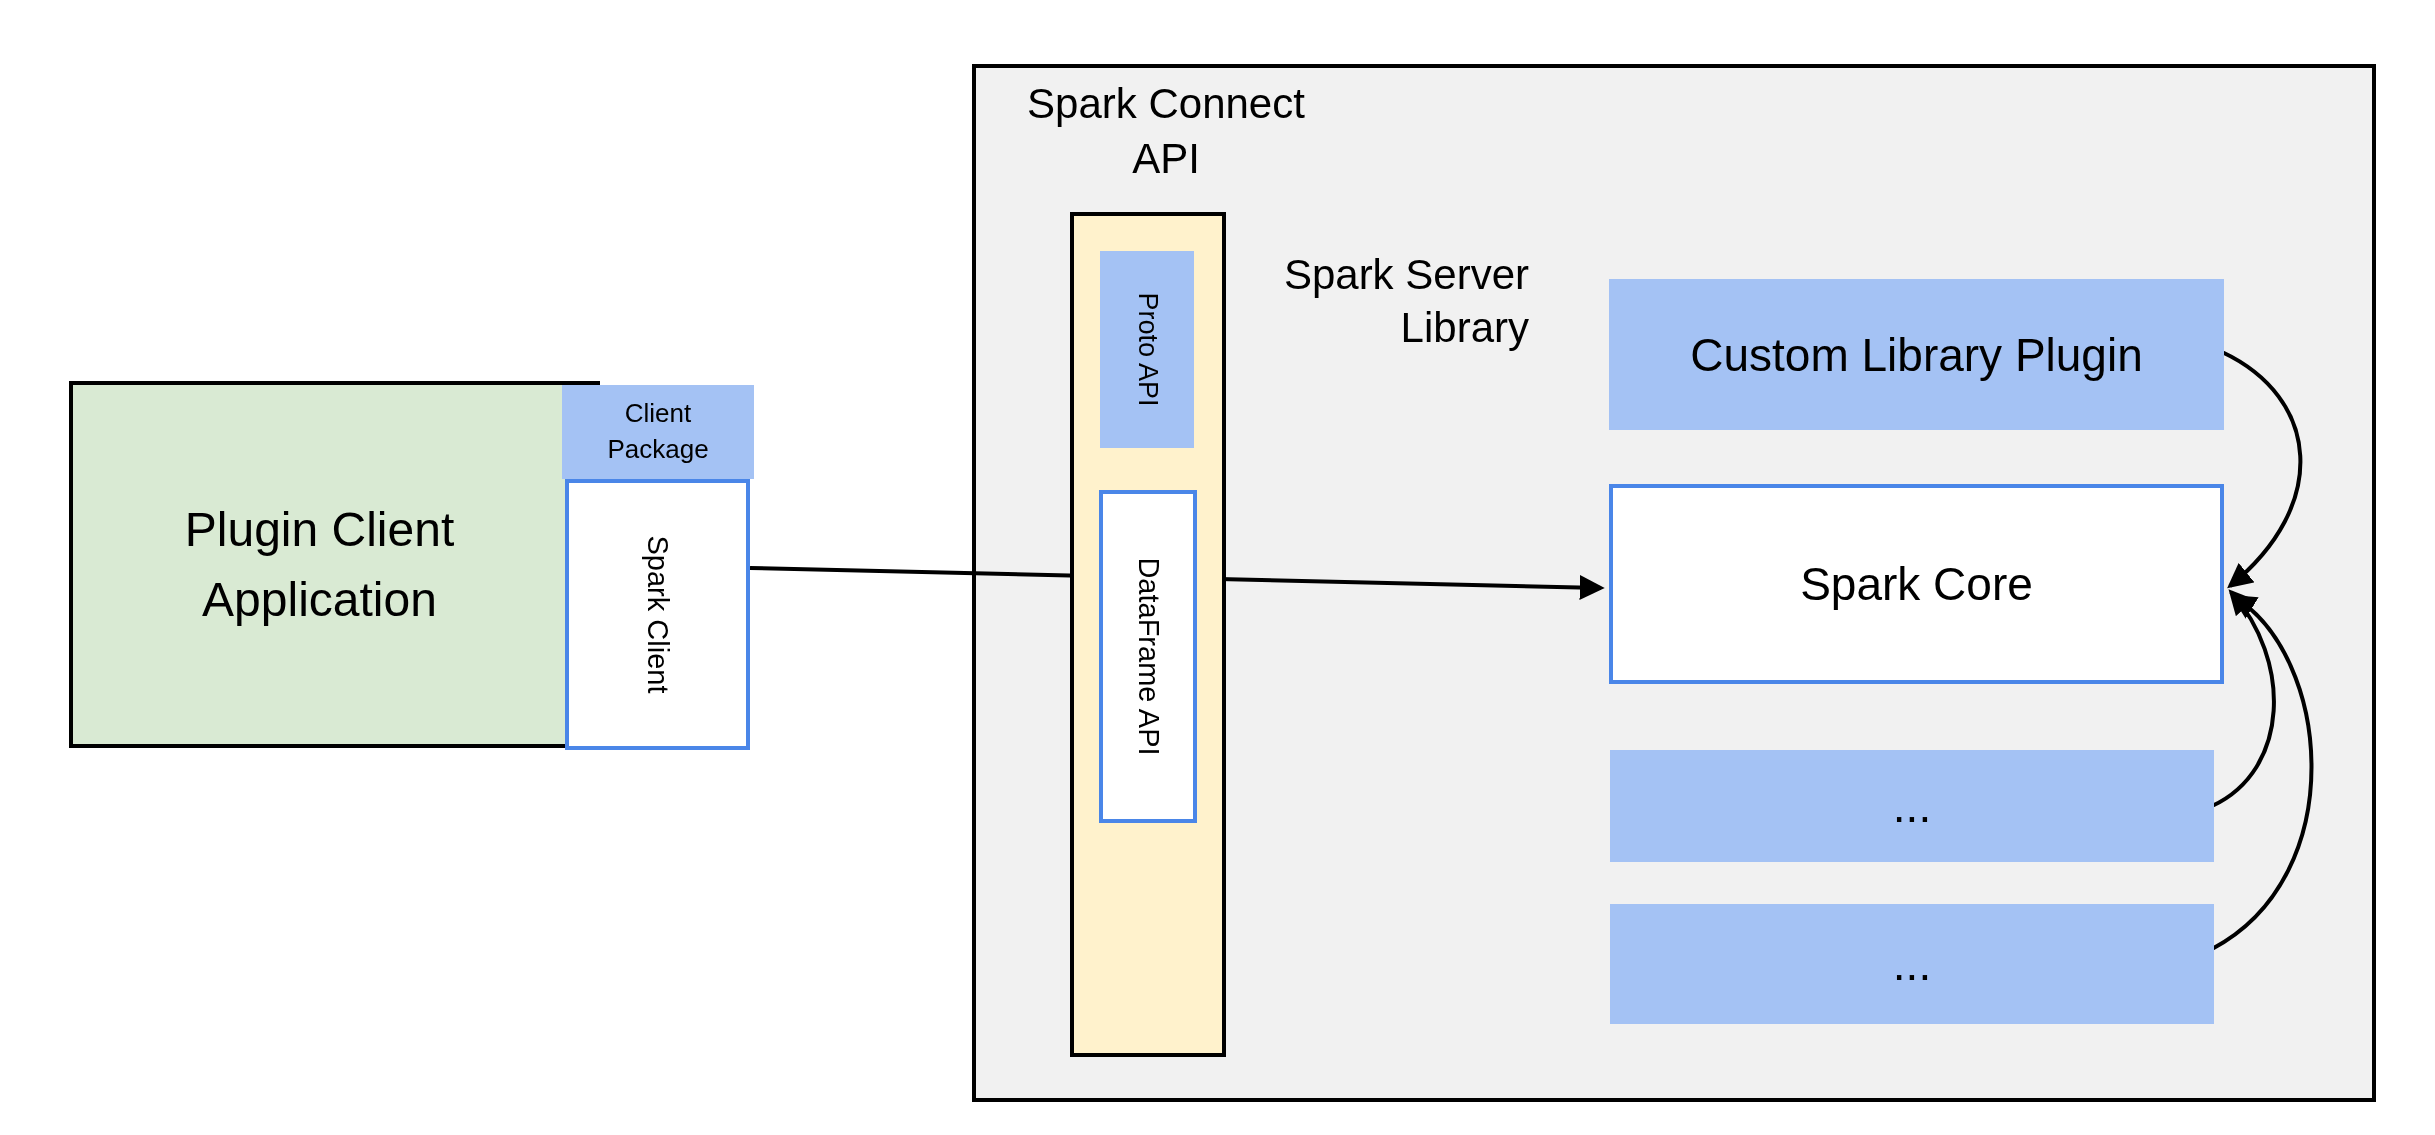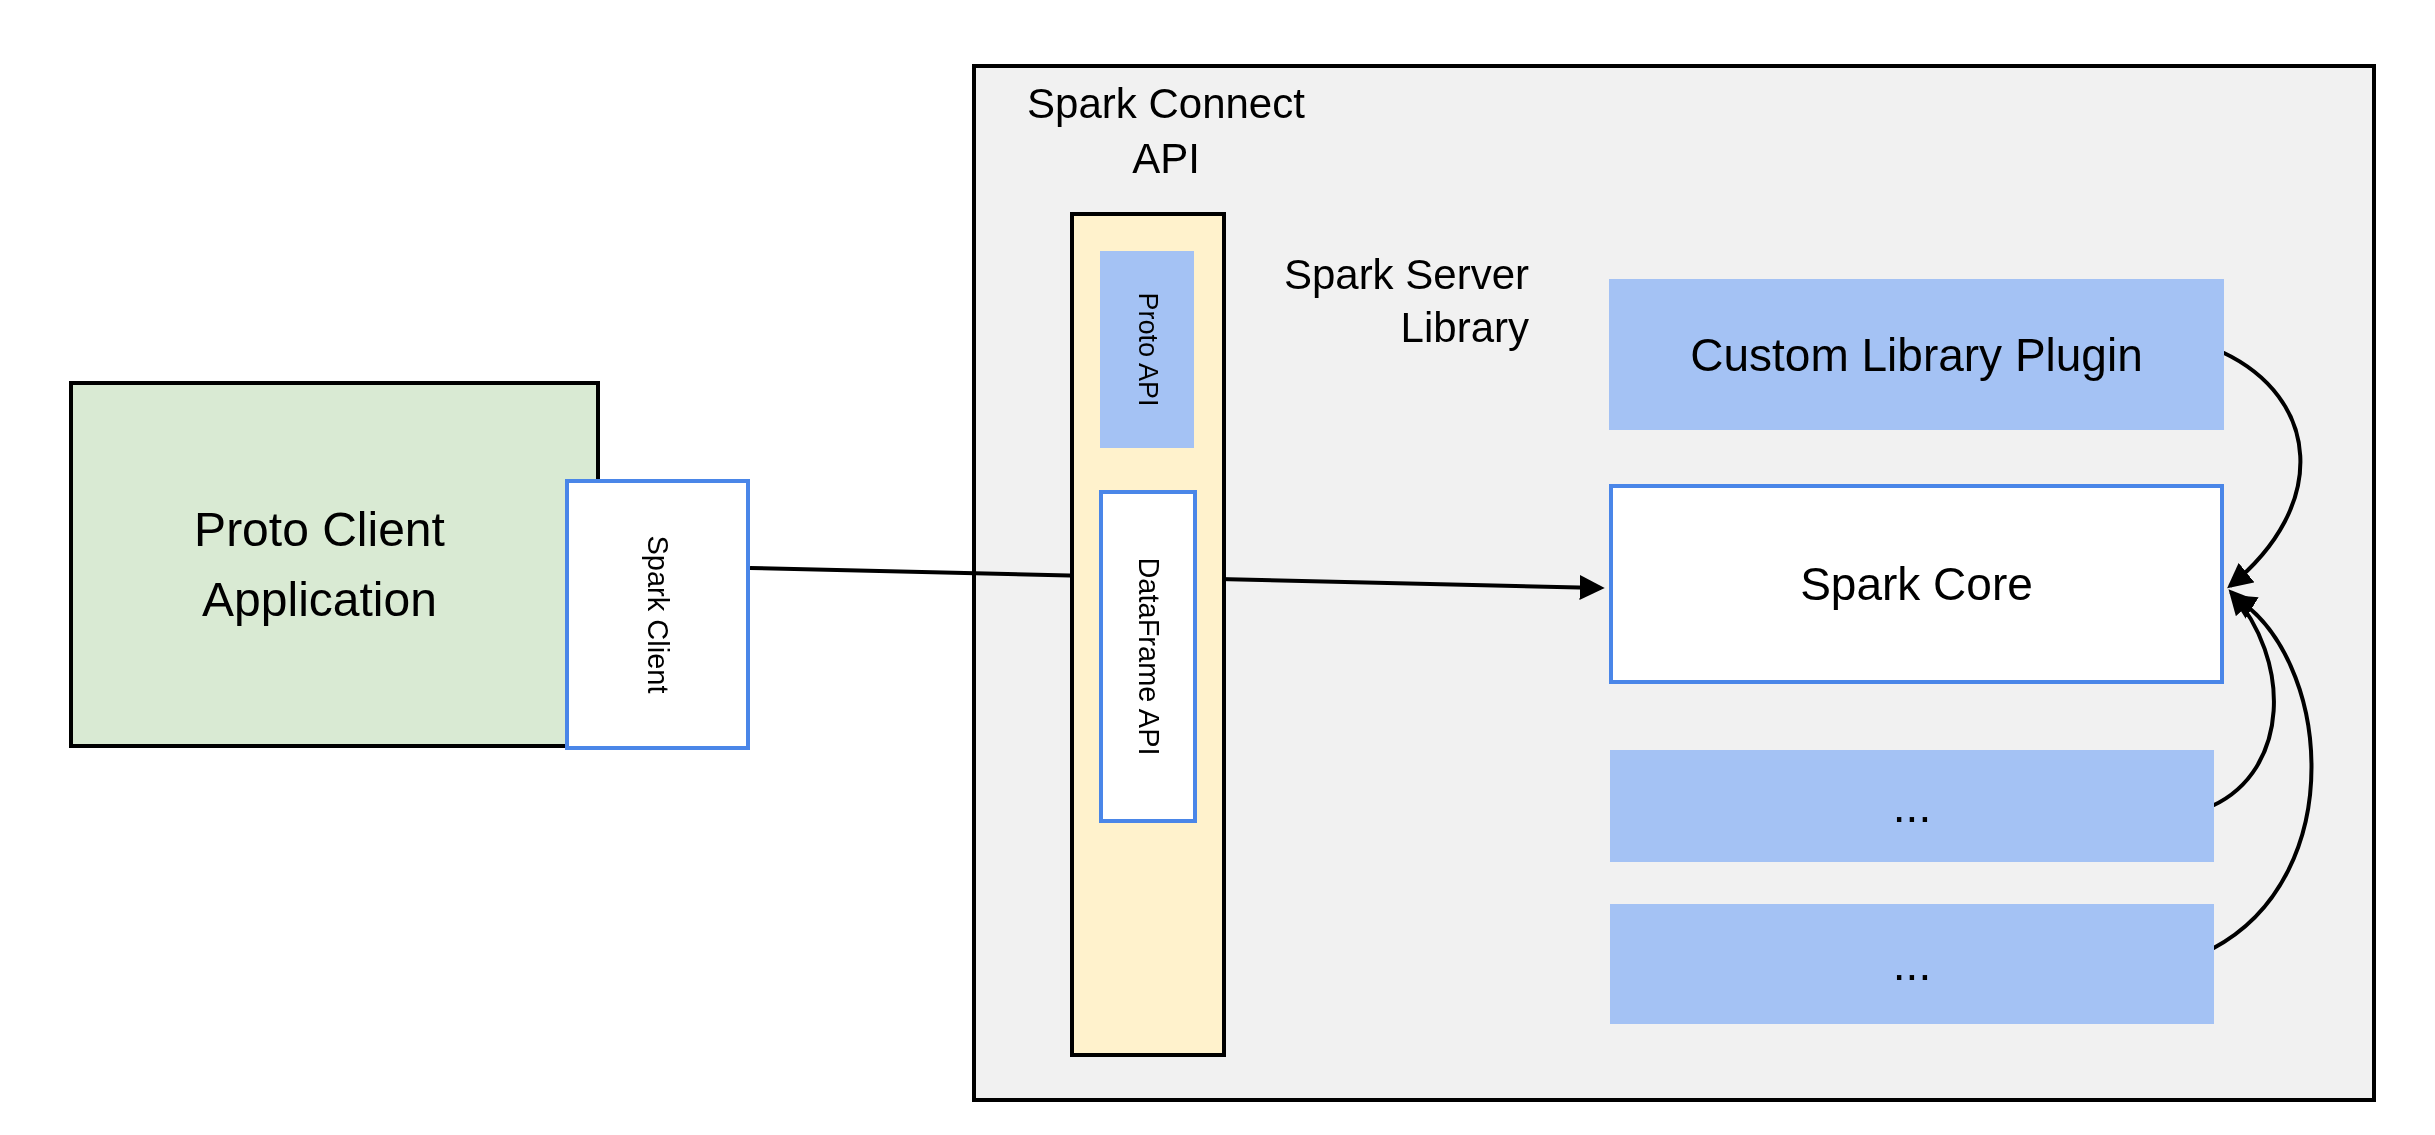--- a/index.html
+++ b/index.html
@@ -139,21 +139,24 @@
     </defs>
     <path d="M 750 568 L 1601 588" stroke="#000000" stroke-width="4" fill="none" marker-end="url(#arrowhead)"></path>
     <path d="M 2222 352 C 2320 398, 2330 505, 2230 586" stroke="#000000" stroke-width="4" fill="none" marker-end="url(#arrowhead)"></path>
     <path d="M 2212 806 C 2290 770, 2292 660, 2231 592" stroke="#000000" stroke-width="4" fill="none" marker-end="url(#arrowhead)"></path>
     <path d="M 2212 949 C 2352 875, 2330 655, 2234 597" stroke="#000000" stroke-width="4" fill="none" marker-end="url(#arrowhead)"></path>
   </svg>
 
   <div class="abs title connect-title">Spark Connect API</div>
 
   <div class="abs green-box">
-    <div class="label">Proto Client Application</div>
+    <div class="label">Plugin Client Application</div>
+  </div>
+  <div class="abs client-package-box">
+    <div class="label">Client Package</div>
   </div>
   <div class="abs white-box spark-client-box">
     <div class="vtext">Spark Client</div>
   </div>
 
   <div class="abs yellow-box"></div>
   <div class="abs proto-api-box">
     <div class="vtext">Proto API</div>
   </div>
   <div class="abs white-box dataframe-api-box">

